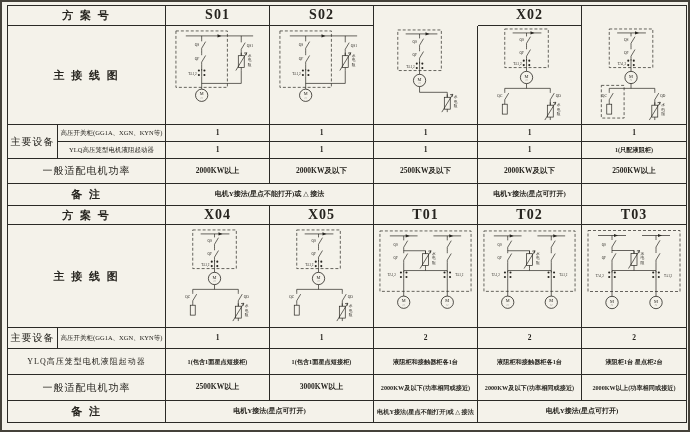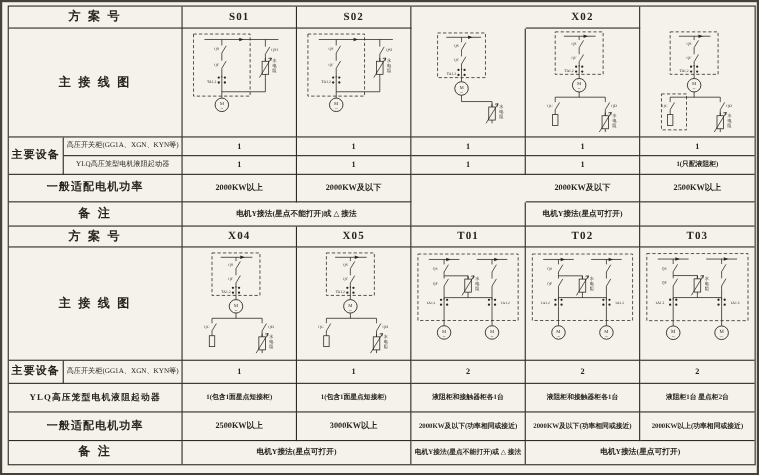--- a/index.html
+++ b/index.html
@@ -10,23 +10,23 @@
           border:2px solid #45423a; box-sizing:border-box; }
   .tbl{ position:absolute; left:5px; top:3px; display:grid;
         grid-template-columns:50px 108px repeat(5,104px);
         grid-template-rows:20px 99px 17px 17px 25px 22px 19px 103px 21px 26px 26px 21px;
         border:1px solid var(--line); background:var(--paper); }
   .c{ border-right:1px solid var(--line); border-bottom:1px solid var(--line);
       display:flex; align-items:center; justify-content:center; text-align:center;
       overflow:hidden; line-height:1.15; padding:0 1px; box-sizing:border-box; }
   .noR{ border-right:none; } .noB{ border-bottom:none; }
   .lab{ font-weight:bold; font-size:11px; letter-spacing:2px; }
-  .lab2{ font-weight:bold; font-size:10px; letter-spacing:1px; }
+  .lab2{ font-weight:normal; font-size:10px; letter-spacing:1px; }
   .sub{ font-size:6.5px; }
-  .schm{ font-weight:bold; font-size:10px; letter-spacing:1px; }
+  .schm{ font-weight:bold; font-size:14px; letter-spacing:1px; }
   .val{ font-size:7.5px; font-weight:bold; }
   .rmk{ font-size:7px; font-weight:bold; }
   .vs{ font-size:6.2px; font-weight:bold; }
   .diagcell{ padding:0; align-items:stretch; justify-content:stretch; }
   .diag{ width:100%; height:100%; display:block; }
   .r1{grid-row:1}.r2{grid-row:2}.r3{grid-row:3}.r4{grid-row:4}.r5{grid-row:5}.r6{grid-row:6}
   .r7{grid-row:7}.r8{grid-row:8}.r9{grid-row:9}.r10{grid-row:10}.r11{grid-row:11}.r12{grid-row:12}
   .rEq{grid-row:3/5}
   .g1{grid-column:1}.g2{grid-column:2}.g3{grid-column:3}.g4{grid-column:4}.g5{grid-column:5}
   .g6{grid-column:6}.g7{grid-column:7}.g12{grid-column:1/3}.g34{grid-column:3/5}.g67{grid-column:6/8}
@@ -290,20 +290,21 @@
     <div class="c sub r4 g2">YLQ高压笼型电机液阻起动器</div>
     <div class="c val r4 g3">1</div>
     <div class="c val r4 g4">1</div>
     <div class="c val r4 g5">1</div>
     <div class="c val r4 g6">1</div>
     <div class="c vs  r4 g7 noR">1(只配液阻柜)</div>
 
     <div class="c lab2 r5 g12">一般适配电机功率</div>
     <div class="c val r5 g3">2000KW以上</div>
     <div class="c val r5 g4">2000KW及以下</div>
+    <div class="c val r5 g5">2500KW及以下</div>
     <div class="c val r5 g6">2000KW及以下</div>
     <div class="c val r5 g7 noR">2500KW以上</div>
 
     <div class="c lab r6 g12">备  注</div>
     <div class="c rmk r6 g34">电机Y接法(星点不能打开)或 △ 接法</div>
     <div class="c rmk r6 g5"></div>
     <div class="c rmk r6 g6">电机Y接法(星点可打开)</div>
     <div class="c rmk r6 g7 noR"></div>
 
     <div class="c lab r7 g12">方 案 号</div>

